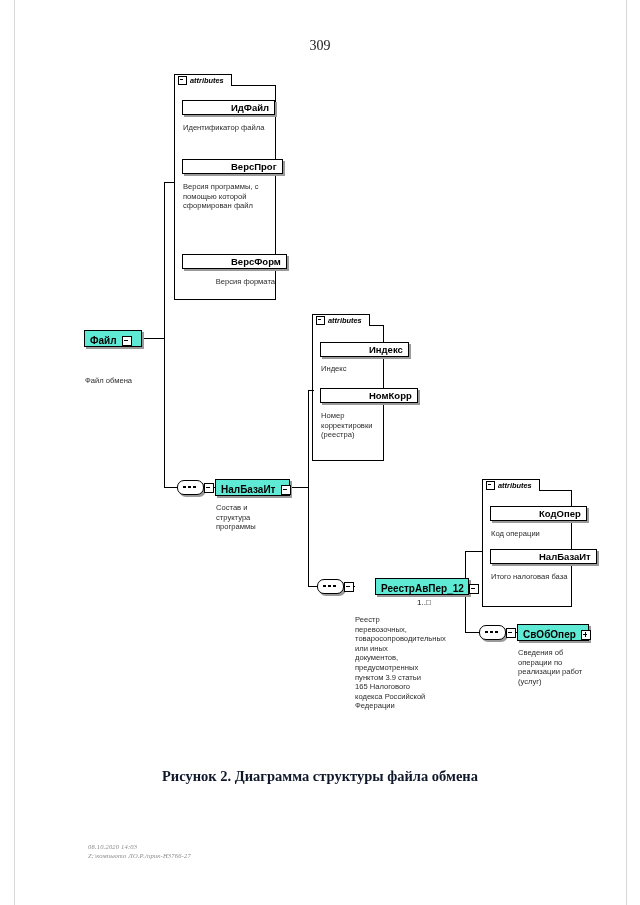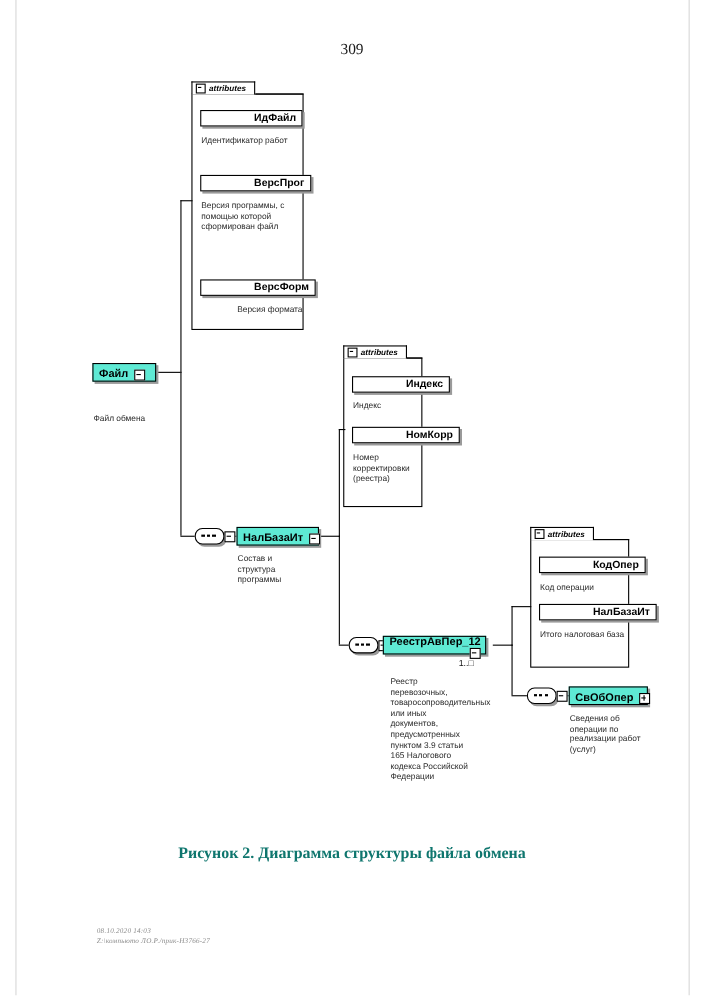--- a/index.html
+++ b/index.html
@@ -16,21 +16,21 @@
   .scan-edge-left{position:absolute;left:14px;top:0;width:1px;height:905px;background:#d8d8d8;}
   .scan-edge-right{position:absolute;left:626px;top:0;width:1px;height:905px;background:#d8d8d8;}
 
   .page-number{
     position:absolute;left:0;top:38px;width:640px;text-align:center;
     font-family:"Liberation Serif", serif;font-size:14px;color:#1a1a1a;
   }
 
   .caption{
     position:absolute;left:0;top:768px;width:640px;text-align:center;
-    font-family:"Liberation Serif", serif;font-size:14.5px;font-weight:bold;color:#0f766e;
+    font-family:"Liberation Serif", serif;font-size:14.5px;font-weight:bold;color:#0f172a;
   }
 
   .footer{
     position:absolute;left:88px;top:843px;
     font-family:"Liberation Serif", serif;font-style:italic;
     font-size:6.5px;line-height:8.5px;color:#8a8a8a;
     letter-spacing:.2px;
   }
 
   
@@ -142,21 +142,21 @@
         <span class="lbl">attributes</span>
       </div>
       <div class="body" style="top:11px;width:102px;height:215px;"></div>
     </div>
 
     <div class="line h" style="left:232px;top:85px;width:44px;"></div>
 
     <div class="attr" style="left:182px;top:100px;">
       <span>ИдФайл</span>
     </div>
-    <div class="desc" style="left:183px;top:123px;width:86px;">Идентификатор работ</div>
+    <div class="desc" style="left:183px;top:123px;width:86px;">Идентификатор файла</div>
 
     <div class="attr" style="left:182px;top:159px;">
       <span>ВерсПрог</span>
     </div>
     <div class="desc" style="left:183px;top:182px;width:84px;">Версия программы, с помощью которой сформирован файл</div>
 
     <div class="attr" style="left:182px;top:254px;">
       <span>ВерсФорм</span>
     </div>
     <div class="desc" style="left:183px;top:277px;width:92px;text-align:right;">Версия формата</div>
@@ -249,21 +249,21 @@
       <span class="toggle"></span>
     </div>
     <div class="desc" style="left:85px;top:353px;width:80px;margin-top:23px;">Файл обмена</div>
 
     <div class="node" style="left:215px;top:479px;width:75px;">
       <span class="nm">НалБазаИт</span>
       <span class="toggle"></span>
     </div>
     <div class="desc" style="left:216px;top:503px;width:62px;">Состав и структура программы</div>
 
-    <div class="node" style="left:348px;top:578px;width:94px;flex-direction:column;">
+    <div class="node" style="left:375px;top:578px;width:94px;">
       <span class="nm">РеестрАвПер_12</span>
       <span class="toggle"></span>
     </div>
     <div class="card" style="left:417px;top:599px;">1..□</div>
     <div class="desc" style="left:355px;top:615px;width:72px;">Реестр перевозочных, товаросопроводительных или иных документов, предусмотренных пунктом 3.9 статьи 165 Налогового кодекса Российской Федерации</div>
 
     <div class="node" style="left:517px;top:624px;width:72px;">
       <span class="nm">СвОбОпер</span>
       <span class="toggle plus"></span>
     </div>

